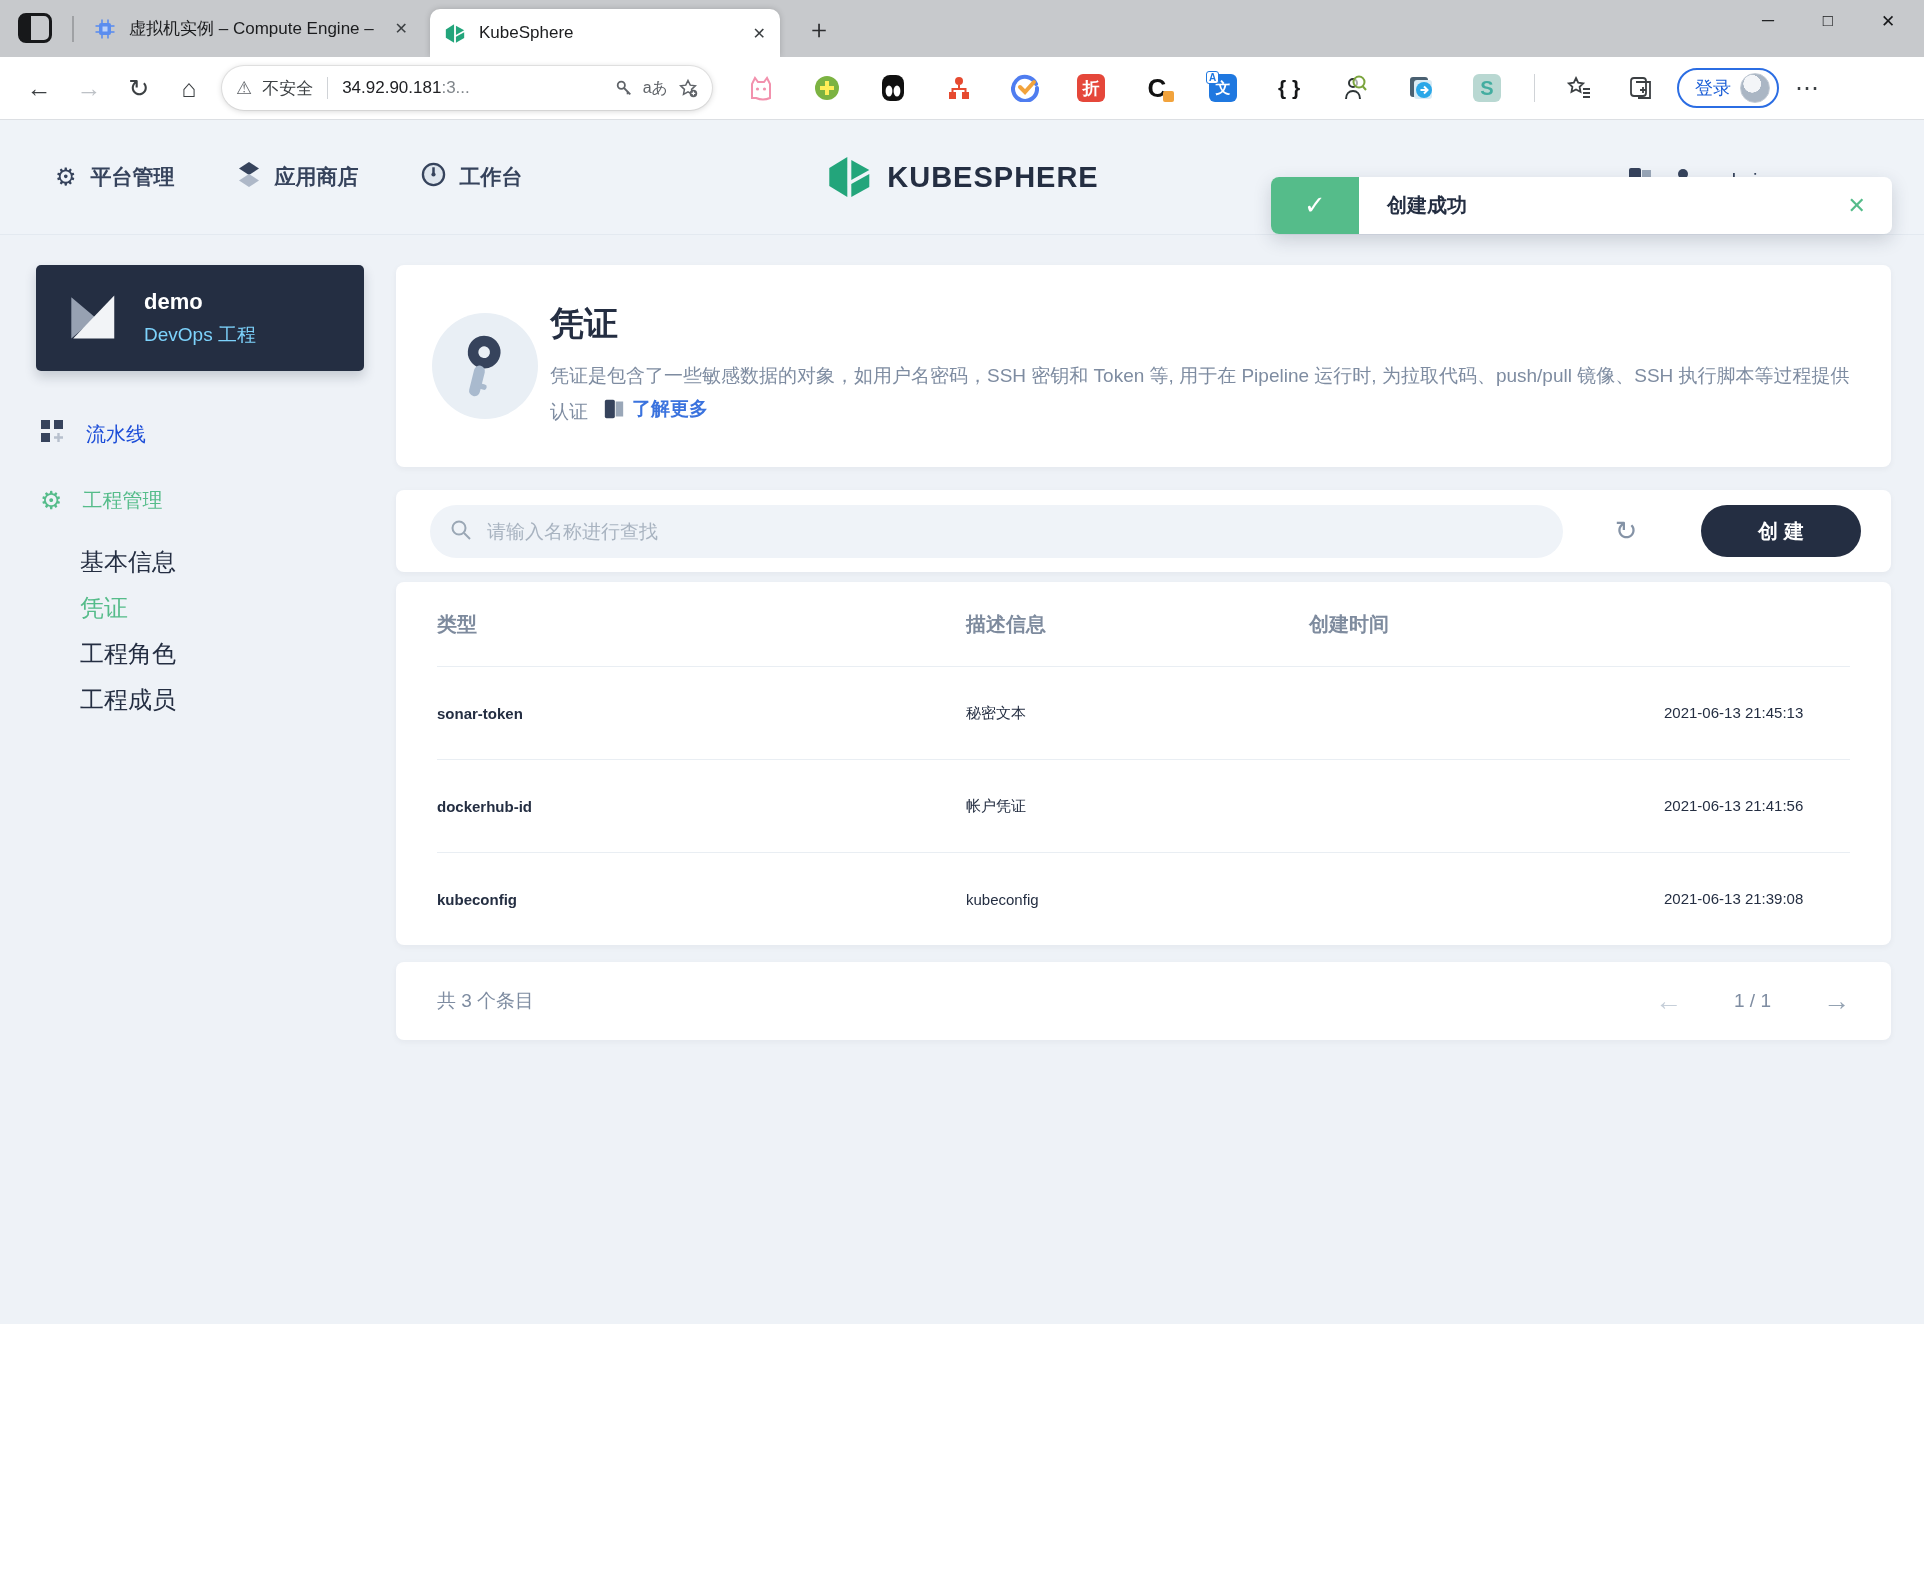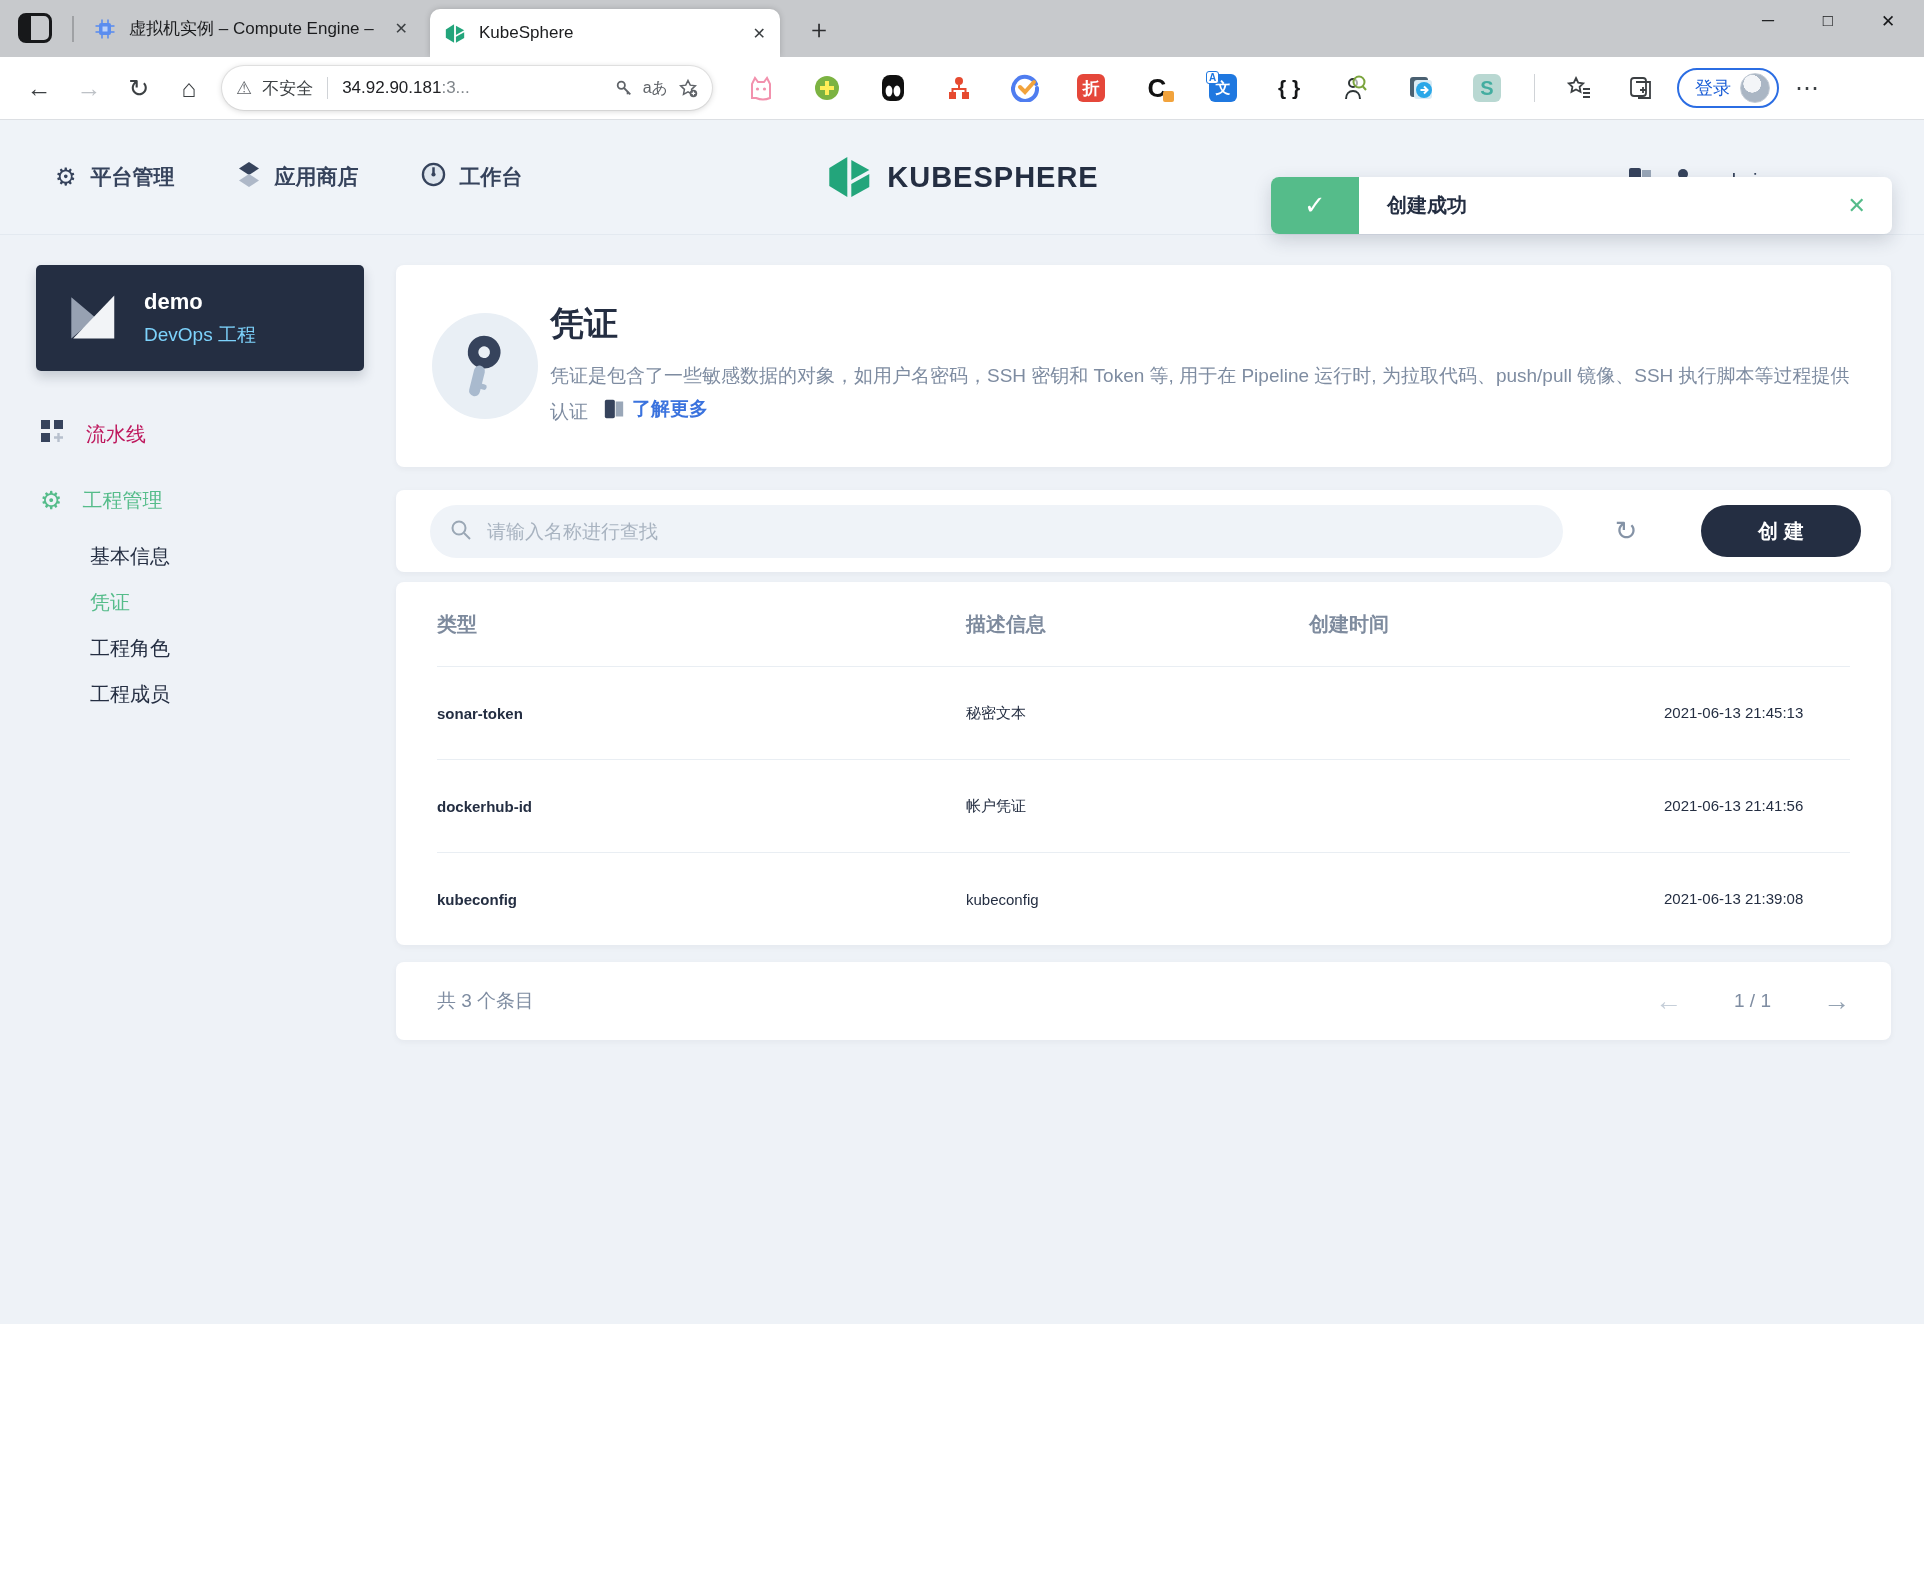--- a/index.html
+++ b/index.html
@@ -56,23 +56,23 @@
   
   .toast { position:absolute; left:1271px; top:177px; width:621px; height:57px; background:#fff; border-radius:8px; box-shadow:0 6px 18px rgba(36,46,66,.18); display:flex; align-items:center; z-index:30; }
   .toast-badge { width:88px; height:57px; border-radius:8px 0 0 8px; background:#55bc8a; display:flex; align-items:center; justify-content:center; color:#fff; font-size:26px; font-weight:bold; }
   .toast-msg { margin-left:28px; font-size:20px; font-weight:bold; color:#242e42; }
   .toast-close { margin-left:auto; margin-right:26px; color:#55bc8a; font-size:22px; font-weight:bold; cursor:pointer; }
 
   
   .demo-card { position:absolute; left:36px; top:265px; width:328px; height:106px; background:#242e42; border-radius:5px; display:flex; align-items:center; padding:0 26px; gap:26px; cursor:pointer; box-shadow:0 6px 12px rgba(36,46,66,.2); }
   .demo-name { font-size:22px; font-weight:bold; color:#fff; }
   .demo-type { font-size:19px; color:#7dd3fc; margin-top:7px; }
-  .side-item { position:absolute; left:40px; width:324px; height:48px; display:flex; align-items:center; gap:20px; font-size:20px; color:#be185d; cursor:pointer; }
+  .side-item { position:absolute; left:40px; width:324px; height:48px; display:flex; align-items:center; gap:20px; font-size:20px; color:#1d4ed8; cursor:pointer; }
   .side-item.green { color:#55bc8a; }
-  .side-sub { position:absolute; left:90px; width:286px; height:44px; display:flex; align-items:center; font-size:20px; color:#242e42; cursor:pointer; }
+  .side-sub { position:absolute; left:80px; width:286px; height:44px; display:flex; align-items:flex-end; font-size:24px; color:#242e42; cursor:pointer; }
   .side-sub.green { color:#55bc8a; }
 
   
   .card { position:absolute; left:396px; width:1495px; background:#fff; border-radius:8px; box-shadow:0 2px 6px rgba(36,46,66,.05); }
   .banner { top:265px; height:202px; }
   .banner-icon { position:absolute; left:36px; top:48px; width:106px; height:106px; border-radius:50%; background:#e9eff5; display:flex; align-items:center; justify-content:center; }
   .banner-text { position:absolute; left:154px; top:36px; width:1310px; }
   .banner-title { font-size:34px; font-weight:bold; color:#242e42; }
   .banner-desc { margin-top:12px; font-size:19px; line-height:33px; color:#7e8ca1; }
   .learn-more { display:inline-flex; align-items:center; gap:8px; margin-left:16px; vertical-align:-2px; cursor:pointer; }

